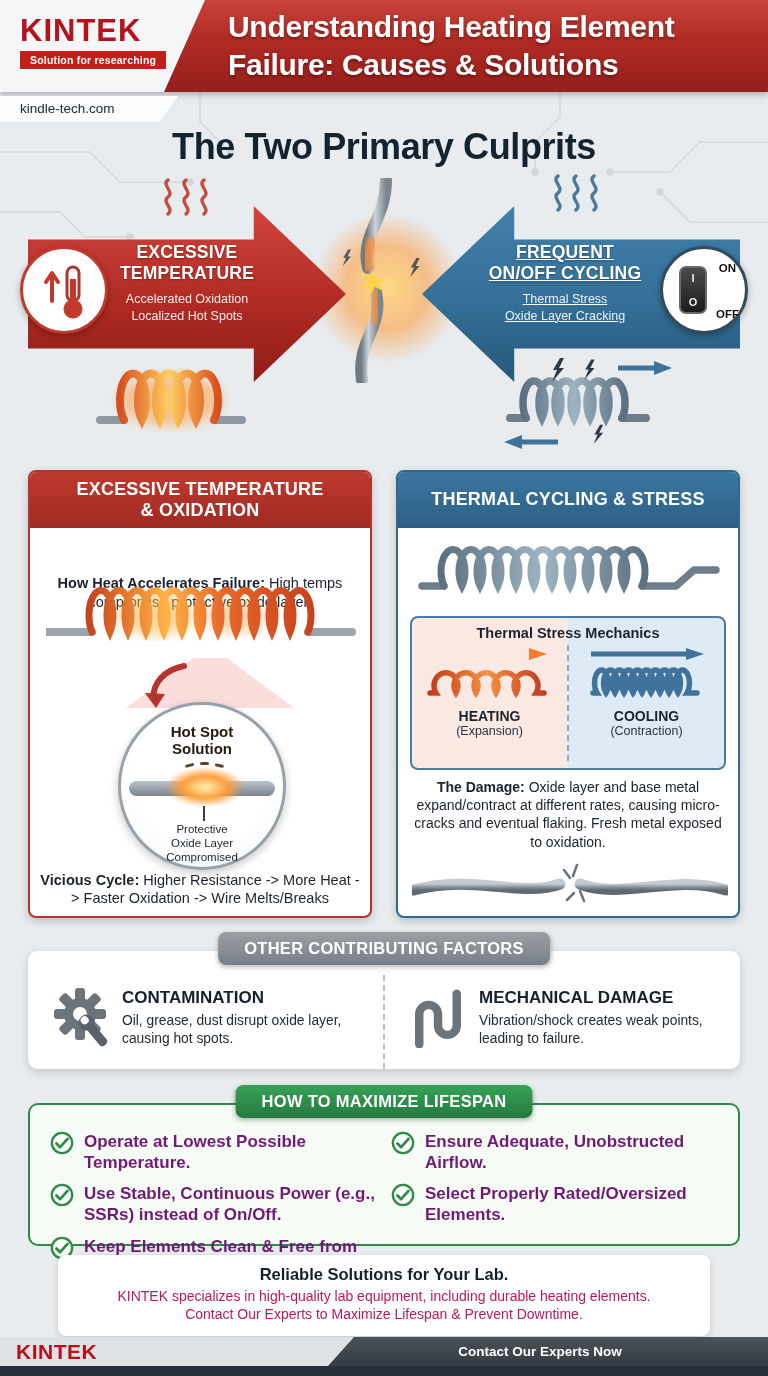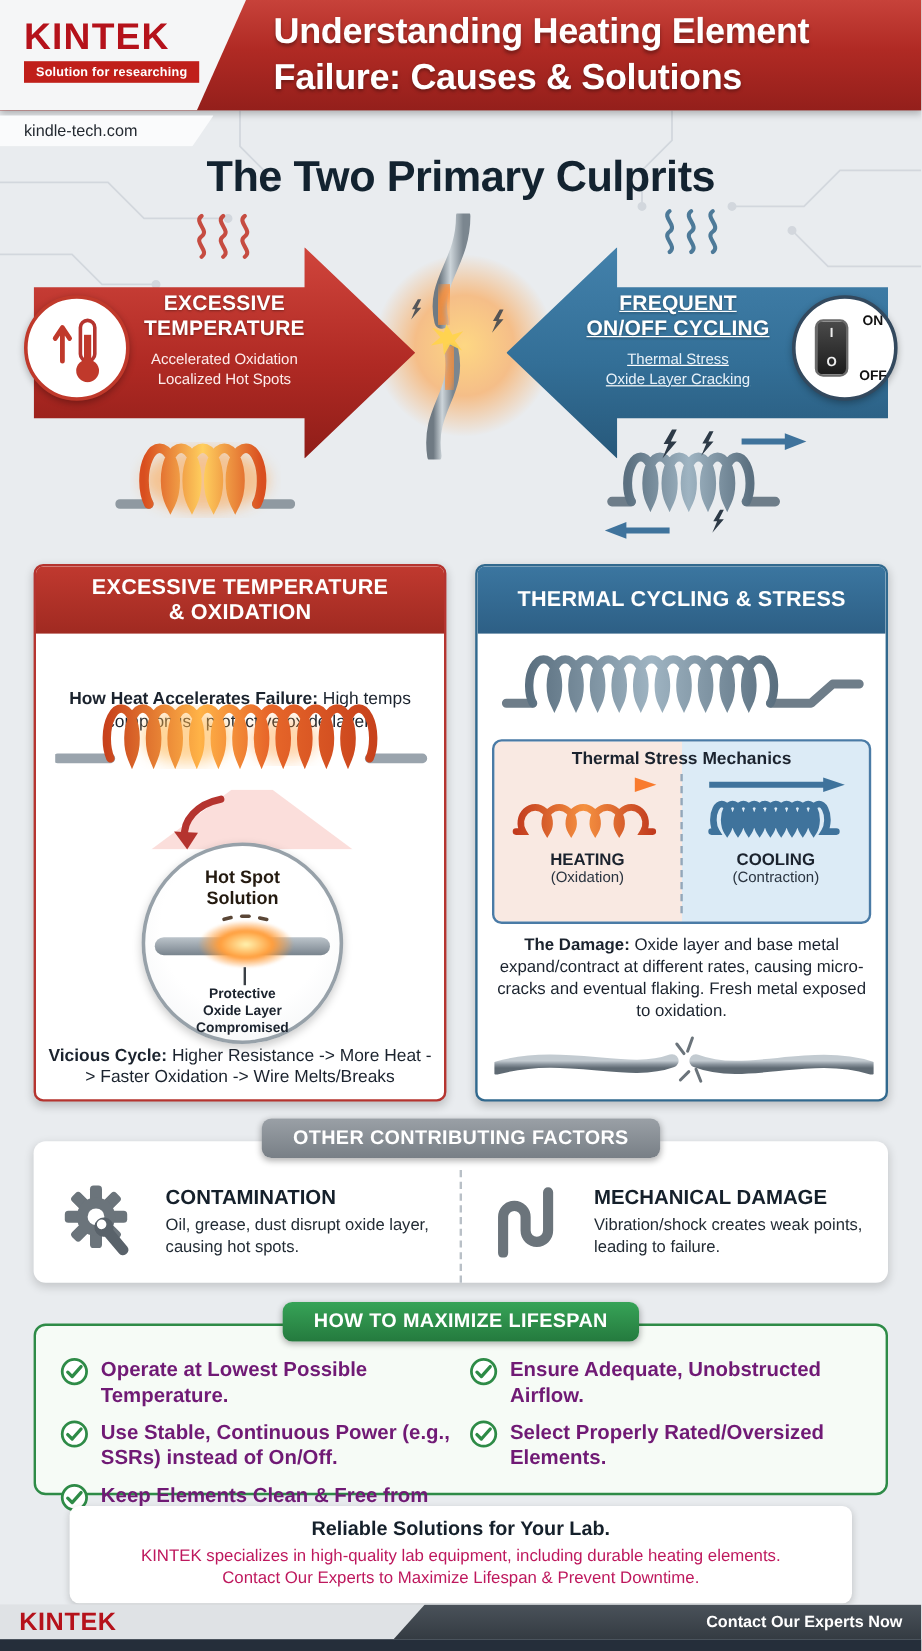--- a/index.html
+++ b/index.html
@@ -77,21 +77,21 @@
   .callout{position:absolute;left:88px;top:230px;width:168px;height:168px;border-radius:50%;
     background:radial-gradient(circle at 50% 42%,#ffffff 55%,#f0f2f4);border:3px solid #97a1a9;
     box-shadow:0 3px 8px rgba(0,0,0,.22);}
   .co-title{position:absolute;top:18px;width:100%;text-align:center;font-size:15px;font-weight:800;color:#241a10;line-height:1.15;}
   .co-wire{position:absolute;left:8px;right:8px;top:76px;height:15px;border-radius:8px;
     background:linear-gradient(180deg,#bcc4cb,#79848d);}
   .co-blob{position:absolute;left:44px;top:62px;width:80px;height:40px;border-radius:50%;filter:blur(1px);
     background:radial-gradient(closest-side,#fff3b0,#ff9e3d 55%,rgba(255,120,40,0));}
   .co-dashes{position:absolute;left:62px;top:54px;}
   .co-pointer{position:absolute;left:82px;top:101px;width:2px;height:15px;background:#3a3f45;}
-  .co-caption{position:absolute;top:118px;width:100%;text-align:center;font-size:11.5px;font-weight:700;
+  .co-caption{position:absolute;top:118px;width:100%;text-align:center;font-size:11.5px;font-weight:400;
     line-height:1.2;color:#1b232e;}
   .pl-cycle{position:absolute;left:8px;right:8px;bottom:8px;text-align:center;font-size:14.5px;line-height:1.28;color:#1b232e;}
 
   .pr-coil{position:absolute;left:20px;top:64px;}
   .mech{position:absolute;left:12px;top:144px;width:316px;height:154px;border:2px solid #4a7ba6;border-radius:8px;
     overflow:hidden;background:linear-gradient(90deg,#f9e9e2 0%,#f9e9e2 50%,#dcebf6 50%,#dcebf6 100%);}
   .mech-title{margin-top:7px;text-align:center;font-size:14.5px;font-weight:800;color:#1b232e;}
   .mech-halves{display:flex;margin-top:4px;height:116px;}
   .mh{flex:1;display:flex;flex-direction:column;align-items:center;padding-top:2px;}
   .mh-left{border-right:2px dashed #93a7ba;}
@@ -99,21 +99,21 @@
   .mh-sub{font-size:12.5px;color:#2a3440;}
   .pr-damage{position:absolute;left:12px;right:12px;top:306px;text-align:center;font-size:14px;line-height:1.3;color:#1b232e;}
   .pr-broken{position:absolute;left:14px;bottom:4px;}
 
   
   .pill{position:absolute;left:50%;transform:translateX(-50%);color:#fff;font-weight:800;font-size:16.5px;
     letter-spacing:.3px;padding:7px 26px;border-radius:8px;box-shadow:0 2px 5px rgba(0,0,0,.3);white-space:nowrap;z-index:5;}
   .factors-pill{top:932px;background:linear-gradient(180deg,#9aa0a6,#787f86);}
   .factors-box{position:absolute;left:28px;top:951px;width:712px;height:118px;background:#fff;border-radius:10px;
     box-shadow:0 3px 8px rgba(0,0,0,.16);display:flex;padding-top:24px;z-index:3;}
-  .factor{flex:1;display:flex;align-items:center;gap:24px;padding:0 14px 8px 20px;}
+  .factor{flex:1;display:flex;align-items:center;gap:8px;padding:0 14px 8px 20px;}
   .factor + .factor{border-left:2px dashed #b9c0c7;}
   .factor-icon{flex:none;width:66px;display:flex;align-items:center;justify-content:center;}
   .factor-title{font-size:17px;font-weight:800;color:#15202b;margin-bottom:4px;}
   .factor-desc{font-size:13.8px;color:#232c35;line-height:1.27;}
 
   
   .life-pill{top:1085px;background:linear-gradient(180deg,#37a357,#247a3e);}
   .life-box{position:absolute;left:28px;top:1103px;width:712px;height:143px;background:#f6fbf6;
     border:2px solid #2e8b47;border-radius:10px;z-index:3;padding:27px 20px 8px 20px;
     display:grid;grid-template-columns:1fr 1fr;column-gap:14px;row-gap:11px;align-content:start;}
@@ -124,21 +124,21 @@
   .footer-box{position:absolute;left:58px;top:1255px;width:652px;background:#fff;border-radius:8px;z-index:3;
     box-shadow:0 2px 6px rgba(0,0,0,.16);text-align:center;padding:10px 18px 12px;}
   .fb-title{font-size:16.5px;font-weight:800;color:#15202b;margin-bottom:3px;}
   .fb-line{font-size:14px;color:#be185d;line-height:1.32;}
 
   
   .bottom-bar{position:absolute;left:0;top:1337px;width:768px;height:39px;z-index:4;}
   .bb-light{position:absolute;left:0;right:0;top:0;bottom:10px;background:#dfe2e5;}
   .bb-dark{position:absolute;right:0;top:0;bottom:10px;width:440px;cursor:pointer;
     background:linear-gradient(180deg,#4a525a,#343b42);clip-path:polygon(26px 0,100% 0,100% 100%,0 100%);
-    display:flex;align-items:center;justify-content:flex-end;padding-right:16px;color:#fff;font-size:13.5px;font-weight:700;}
+    display:flex;align-items:center;justify-content:center;padding-right:16px;color:#fff;font-size:13.5px;font-weight:700;}
   .bb-brand{position:absolute;left:16px;top:3px;color:#b5121b;font-size:21px;font-weight:800;letter-spacing:.5px;}
   .bb-strip{position:absolute;left:0;bottom:0;width:100%;height:10px;background:#252e3a;}
 </style>
 </head>
 <body>
 
 <div class="page">
 
   <svg class="circuit" width="768" height="300" viewBox="0 0 768 300">
     <g stroke="#c9cfd6" stroke-width="1.5" fill="none">
@@ -382,21 +382,21 @@
             <defs>
                 <linearGradient id="hcg" x1="0" y1="0" x2="1" y2="0">
                   <stop offset="0" stop-color="#c23b1e"></stop>
                   <stop offset=".5" stop-color="#f59140"></stop>
                   <stop offset="1" stop-color="#c23b1e"></stop>
                 </linearGradient>
               </defs>
             <path d="M4,32 h6 a12,13 0 1 1 20,0 a12,13 0 1 1 20,0 a12,13 0 1 1 20,0 a12,13 0 1 1 20,0 a12,13 0 1 1 20,0 h8" fill="none" stroke="url(#hcg)" stroke-width="5.5" stroke-linecap="round"></path>
           </svg>
           <div class="mh-label">HEATING</div>
-          <div class="mh-sub">(Oxidation)</div>
+          <div class="mh-sub">(Expansion)</div>
         </div>
         <div class="mh">
           <svg width="118" height="14" viewBox="0 0 118 14">
             <path d="M3,7 H100" stroke="#3f739c" stroke-width="5"></path>
               <path d="M98,1 L116,7 L98,13 z" fill="#3f739c"></path>
           </svg>
           <svg width="128" height="46" viewBox="0 0 128 46">
             <path d="M10,32 h4 a7,13 0 1 1 9,0 a7,13 0 1 1 9,0 a7,13 0 1 1 9,0 a7,13 0 1 1 9,0 a7,13 0 1 1 9,0 a7,13 0 1 1 9,0 a7,13 0 1 1 9,0 a7,13 0 1 1 9,0 a7,13 0 1 1 9,0 a7,13 0 1 1 9,0 h10" fill="none" stroke="#3f739c" stroke-width="5.5" stroke-linecap="round"></path>
           </svg>
           <div class="mh-label">COOLING</div>

